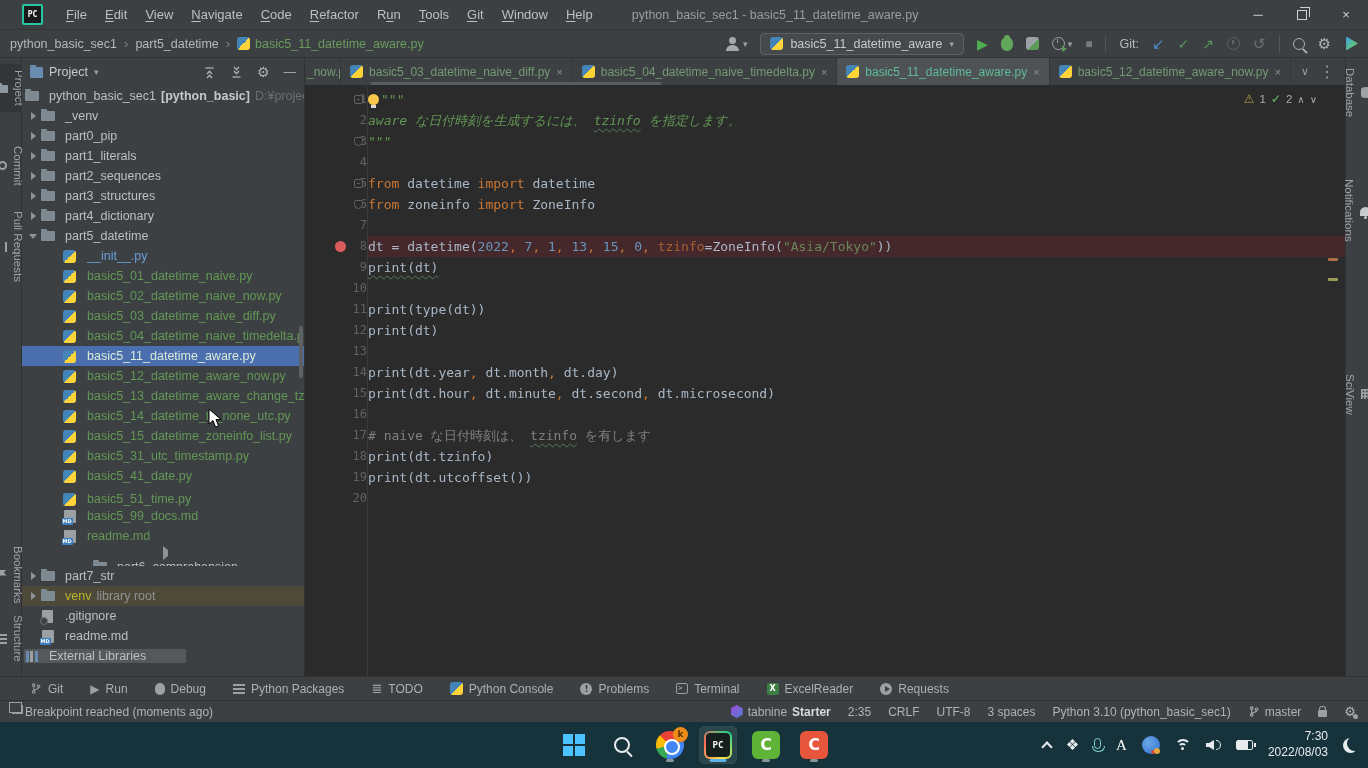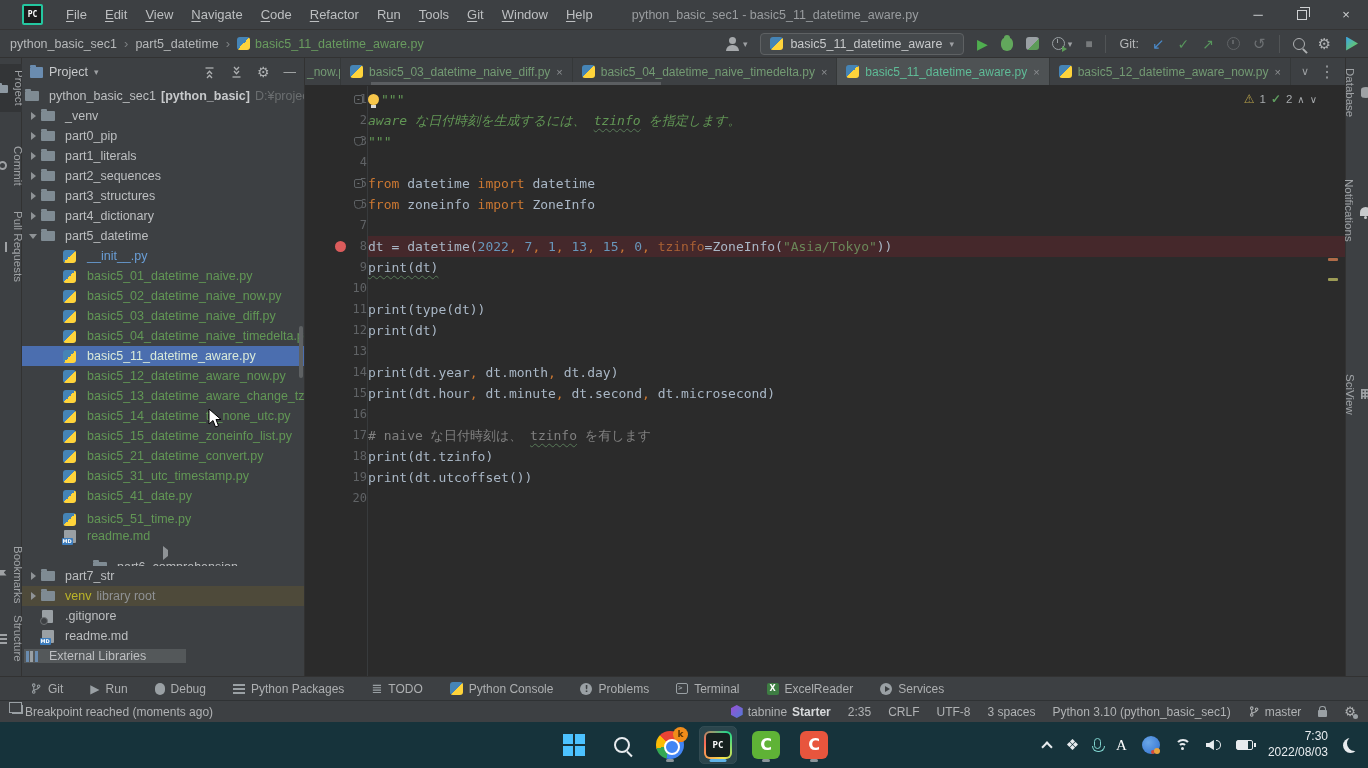--- a/index.html
+++ b/index.html
@@ -485,45 +485,45 @@
                 <span class="ico-py"></span>
               </span>
               <span class="lbl add">basic5_15_datetime_zoneinfo_list.py</span>
             </span>
           </div>
           <div class="tree-row" style="padding-left: 40px;">
             <span class="lbl-wrap">
               <span class="t-ico">
                 <span class="ico-py"></span>
               </span>
-              <span class="lbl add">basic5_21_datetime_convert.py</span>
-            </span>
-          </div>
-          <div class="tree-row" style="padding-left: 40px;">
-            <span class="lbl-wrap">
-              <span class="t-ico">
-                <span class="ico-py"></span>
-              </span>
               <span class="lbl add">basic5_31_utc_timestamp.py</span>
             </span>
           </div>
           <div class="tree-row" style="padding-left: 40px;">
             <span class="lbl-wrap">
               <span class="t-ico">
                 <span class="ico-py"></span>
               </span>
               <span class="lbl add">basic5_41_date.py</span>
             </span>
           </div>
           <div class="tree-row" style="padding-left: 40px; align-items: flex-end;">
             <span class="lbl-wrap">
               <span class="t-ico">
                 <span class="ico-py"></span>
               </span>
               <span class="lbl add">basic5_51_time.py</span>
+            </span>
+          </div>
+          <div class="tree-row" style="padding-left: 40px;">
+            <span class="lbl-wrap">
+              <span class="t-ico">
+                <span class="ico-md"></span>
+              </span>
+              <span class="lbl add">basic5_99_docs.md</span>
             </span>
           </div>
           <div class="tree-row" style="padding-left: 40px;">
             <span class="lbl-wrap">
               <span class="t-ico">
                 <span class="ico-md"></span>
               </span>
               <span class="lbl add">readme.md</span>
             </span>
           </div>
@@ -727,21 +727,21 @@
       <div class="tw-item">
         <span class="tw-ico">
           <span class="ico-excel">X</span>
         </span>
         <span>ExcelReader</span>
       </div>
       <div class="tw-item">
         <span class="tw-ico">
           <span class="ico-serv"></span>
         </span>
-        <span>Services</span>
+        <span>Requests</span>
       </div>
     </div>
 
   <div class="statusbar">
     <div class="sb-left">
       <span class="ico-frames"></span>
       <span>Breakpoint reached (moments ago)</span>
     </div>
     <div class="sb-right">
       <span class="sb-seg">

